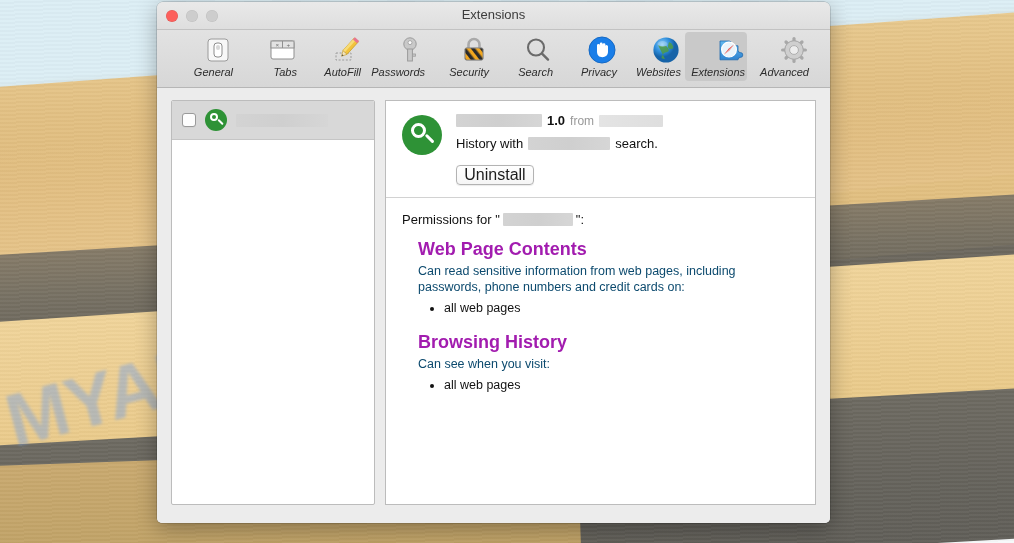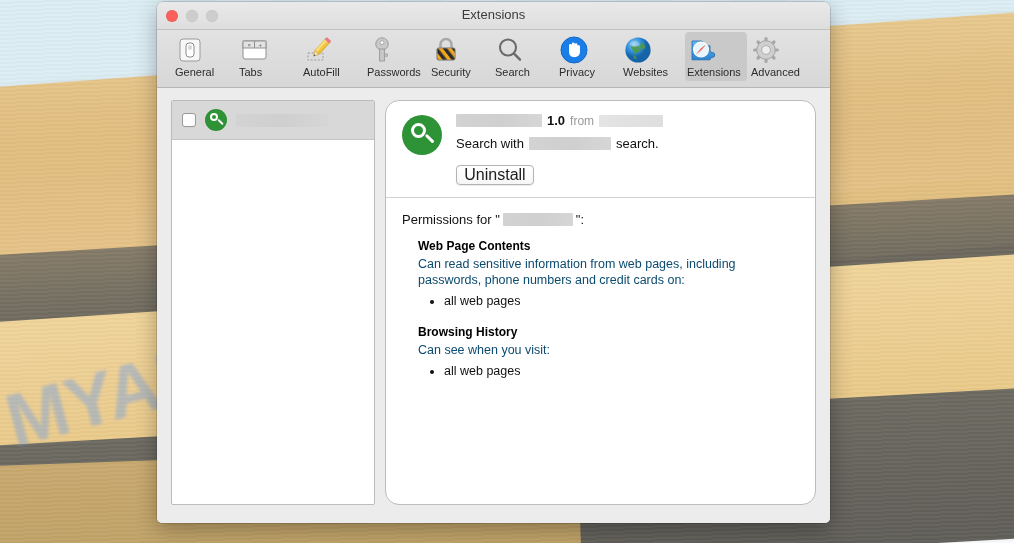--- a/index.html
+++ b/index.html
@@ -142,22 +142,23 @@
     display: flex;
     align-items: flex-start;
     padding: 2px 16px 0 16px;
     gap: 2px;
     flex: 0 0 auto;
   }
   .tb-item {
     width: 62px;
     padding: 3px 2px 3px 2px;
     border-radius: 4px;
-    display: flex; flex-direction: column; align-items: flex-start;
+    display: flex; flex-direction: column; align-items: flex-end;
     cursor: default;
+    font-style: italic;
   }
   .tb-item.selected { background: #c9c9c9; }
   .tb-icon {
     width: 30px; height: 30px;
     display: flex; align-items: center; justify-content: center;
     margin-bottom: 1px;
   }
   .tb-label { font-size: 11px; color: #2c2c2c; white-space: nowrap; }
 
   
@@ -196,21 +197,21 @@
     background: linear-gradient(90deg,#d3d3d3 0%, #cfcfcf 50%, #d6d6d6 100%);
     border-radius: 1px;
     vertical-align: middle;
     filter: blur(.4px);
   }
 
   #detail {
     flex: 1 1 auto;
     background: #ffffff;
     border: .5px solid #bcbcbc;
-    border-radius: 14px;
+    border-radius: 0;
     overflow: hidden;
     display: flex; flex-direction: column;
   }
   #detail-header {
     padding: 12px 16px 12px 16px;
     border-bottom: .5px solid #d2d2d2;
     display: flex; gap: 14px;
   }
   #ext-icon-big {
     width: 40px; height: 40px; border-radius: 50%;
@@ -264,21 +265,21 @@
   #permissions {
     padding: 14px 16px 10px 16px;
     flex: 1 1 auto;
   }
   #perm-title {
     font-size: 13px; color: #111;
     display: flex; align-items: center; gap: 3px;
     margin-bottom: 12px;
   }
   .perm-block { margin-left: 16px; margin-bottom: 14px; }
-  .perm-head { font-size: 12px; font-weight: bold; color: #000000; margin-bottom: 3px; }
+  .perm-head { font-size: 18px; font-weight: bold; color: #a21caf; margin-bottom: 3px; }
   .perm-body { font-size: 12.5px; color: #0c4a6e; line-height: 1.28; max-width: 430px; }
   .perm-list { margin: 4px 0 0 26px; }
   .perm-list li { font-size: 12.5px; color: #111; line-height: 1.5; }
 </style>
 </head>
 <body>
 
 <div id="desktop">
   <div class="dune" id="dune1"></div>
   <div class="dune" id="dune1b"></div>
@@ -478,21 +479,21 @@
               <span class="handle"></span>
           </span>
           <div style="flex:1 1 auto;">
             <div class="ext-name-row">
               <span class="redacted" style="width:86px;height:13px;"></span>
               <span class="ext-version">1.0</span>
               <span class="ext-from">from</span>
               <span class="redacted" style="width:64px;height:12px;background:linear-gradient(90deg,#e4e4e4,#dedede);"></span>
             </div>
             <div class="ext-desc">
-              <span>Search with</span>
+              <span>History with</span>
               <span class="redacted" style="width:82px;height:13px;"></span>
               <span>search.</span>
             </div>
             <button id="uninstall-btn">Uninstall</button>
           </div>
         </div>
 
         <div id="permissions">
           <div id="perm-title">
             <span>Permissions for "</span>

